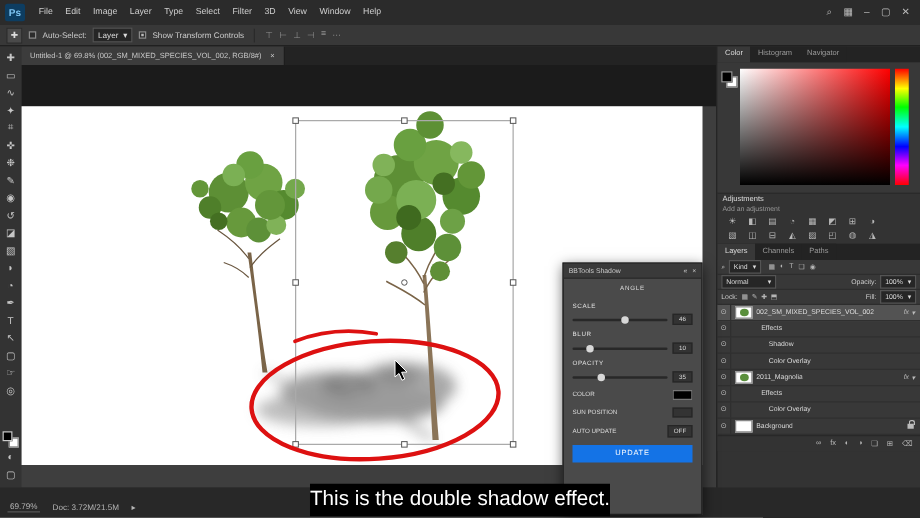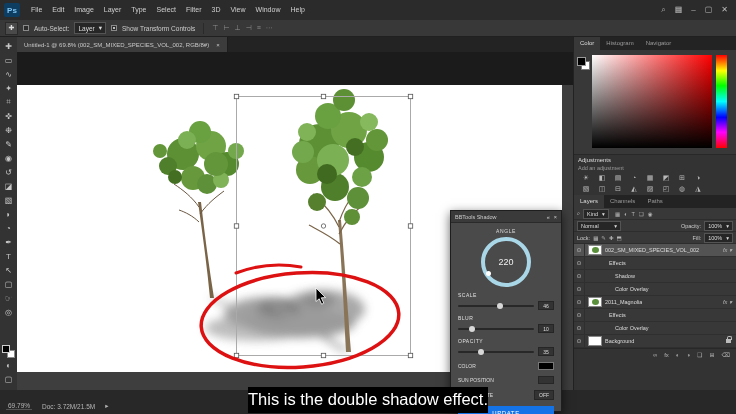--- a/index.html
+++ b/index.html
@@ -544,24 +544,20 @@
 
 <div class="abs dialog">
   <div class="dtitle">
     <span>BBTools Shadow</span>
     <span class="sp"></span>
     <span>«</span>
     <span>×</span>
   </div>
   <div class="dbody">
     <div class="anglelab">ANGLE</div>
-    <div class="dial">
-      <span>220</span>
-      <span class="tick"></span>
-    </div>
 
     <div>
 
         <div class="sgroup">
           <div class="slabel">SCALE</div>
           <div class="srow">
             <div class="strack">
               <span class="sthumb" style="left: 55%;"></span>
             </div>
             <div class="sval">46</div>

